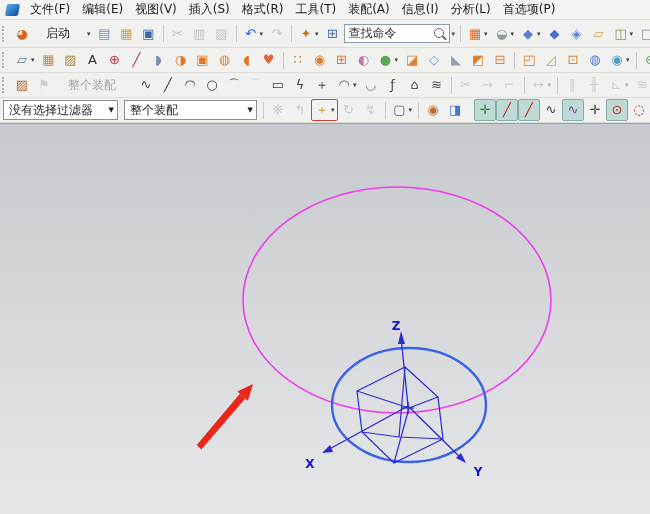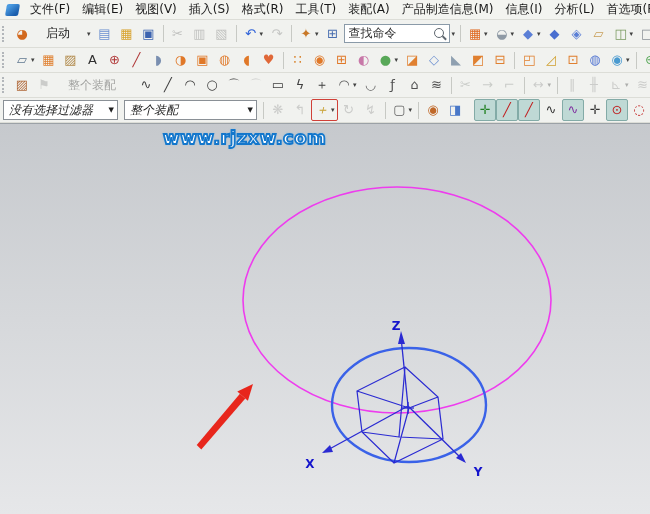--- a/index.html
+++ b/index.html
@@ -37,21 +37,20 @@
 
 <div id="menubar">
   <div class="logo"></div>
 <span class="menu-item">文件(F)</span>
     <span class="menu-item">编辑(E)</span>
     <span class="menu-item">视图(V)</span>
     <span class="menu-item">插入(S)</span>
     <span class="menu-item">格式(R)</span>
     <span class="menu-item">工具(T)</span>
     <span class="menu-item">装配(A)</span>
-    <span class="menu-item">产品制造信息(M)</span>
     <span class="menu-item">信息(I)</span>
     <span class="menu-item">分析(L)</span>
     <span class="menu-item">首选项(P)</span>
   </div>
 
 <div id="toolbars">
     <div class="trow" style="height: 27px;">
       <div class="grip"></div>
       <div class="tbtn">
         <span class="g" style="color: rgb(210, 105, 30);">◕</span>
@@ -303,21 +302,21 @@
         <span class="dd">▾</span>
       </div>
       <div class="tbtn dis">
         <span class="g" style="color: rgb(144, 144, 144);">≋</span>
       </div>
       <div class="sep"></div>
       <div class="tbtn">
         <span class="g" style="color: rgb(56, 152, 160);">◬</span>
       </div>
     </div>
-    <div class="trow" style="height: 24px; font-style: italic;">
+    <div class="trow" style="height: 24px;">
       <div class="combo" style="width: 106px;">
         <span class="cv">没有选择过滤器</span>
         <span class="ca">▼</span>
       </div>
       <div class="combo" style="width: 124px;">
         <span class="cv">整个装配</span>
         <span class="ca">▼</span>
       </div>
       <div class="sep"></div>
       <div class="tbtn dis">
@@ -370,21 +369,20 @@
       <div class="tbtn sel">
         <span class="g" style="color: rgb(192, 32, 32);">⊙</span>
       </div>
       <div class="tbtn">
         <span class="g" style="color: rgb(192, 32, 32);">◌</span>
       </div>
     </div>
   </div>
 
 <div id="canvas" style="background: linear-gradient(rgb(198, 201, 205) 0%, rgb(230, 231, 233) 100%);">
-  <div id="watermark">www.rjzxw.com</div>
   <svg id="scene" width="650" height="390" viewBox="0 0 650 390">
 
     <ellipse cx="397" cy="176" rx="154" ry="113" fill="none" stroke-width="1.6" stroke="#ee3cee"></ellipse>
 
     <ellipse cx="409" cy="281" rx="77" ry="57" fill="none" stroke-width="2.4" stroke="#3a62e8"></ellipse>
 
     <g fill="none" stroke-width="1.2" stroke="#2a2ad2">
       <path d="M405,243 L357,267 L362,308 L394,339 L443,315 L438,273 Z
                M357,267 L409,284 M438,273 L409,284 M409,284 L394,339
                M405,243 L399,313 M362,308 L399,313 L443,315"></path>

